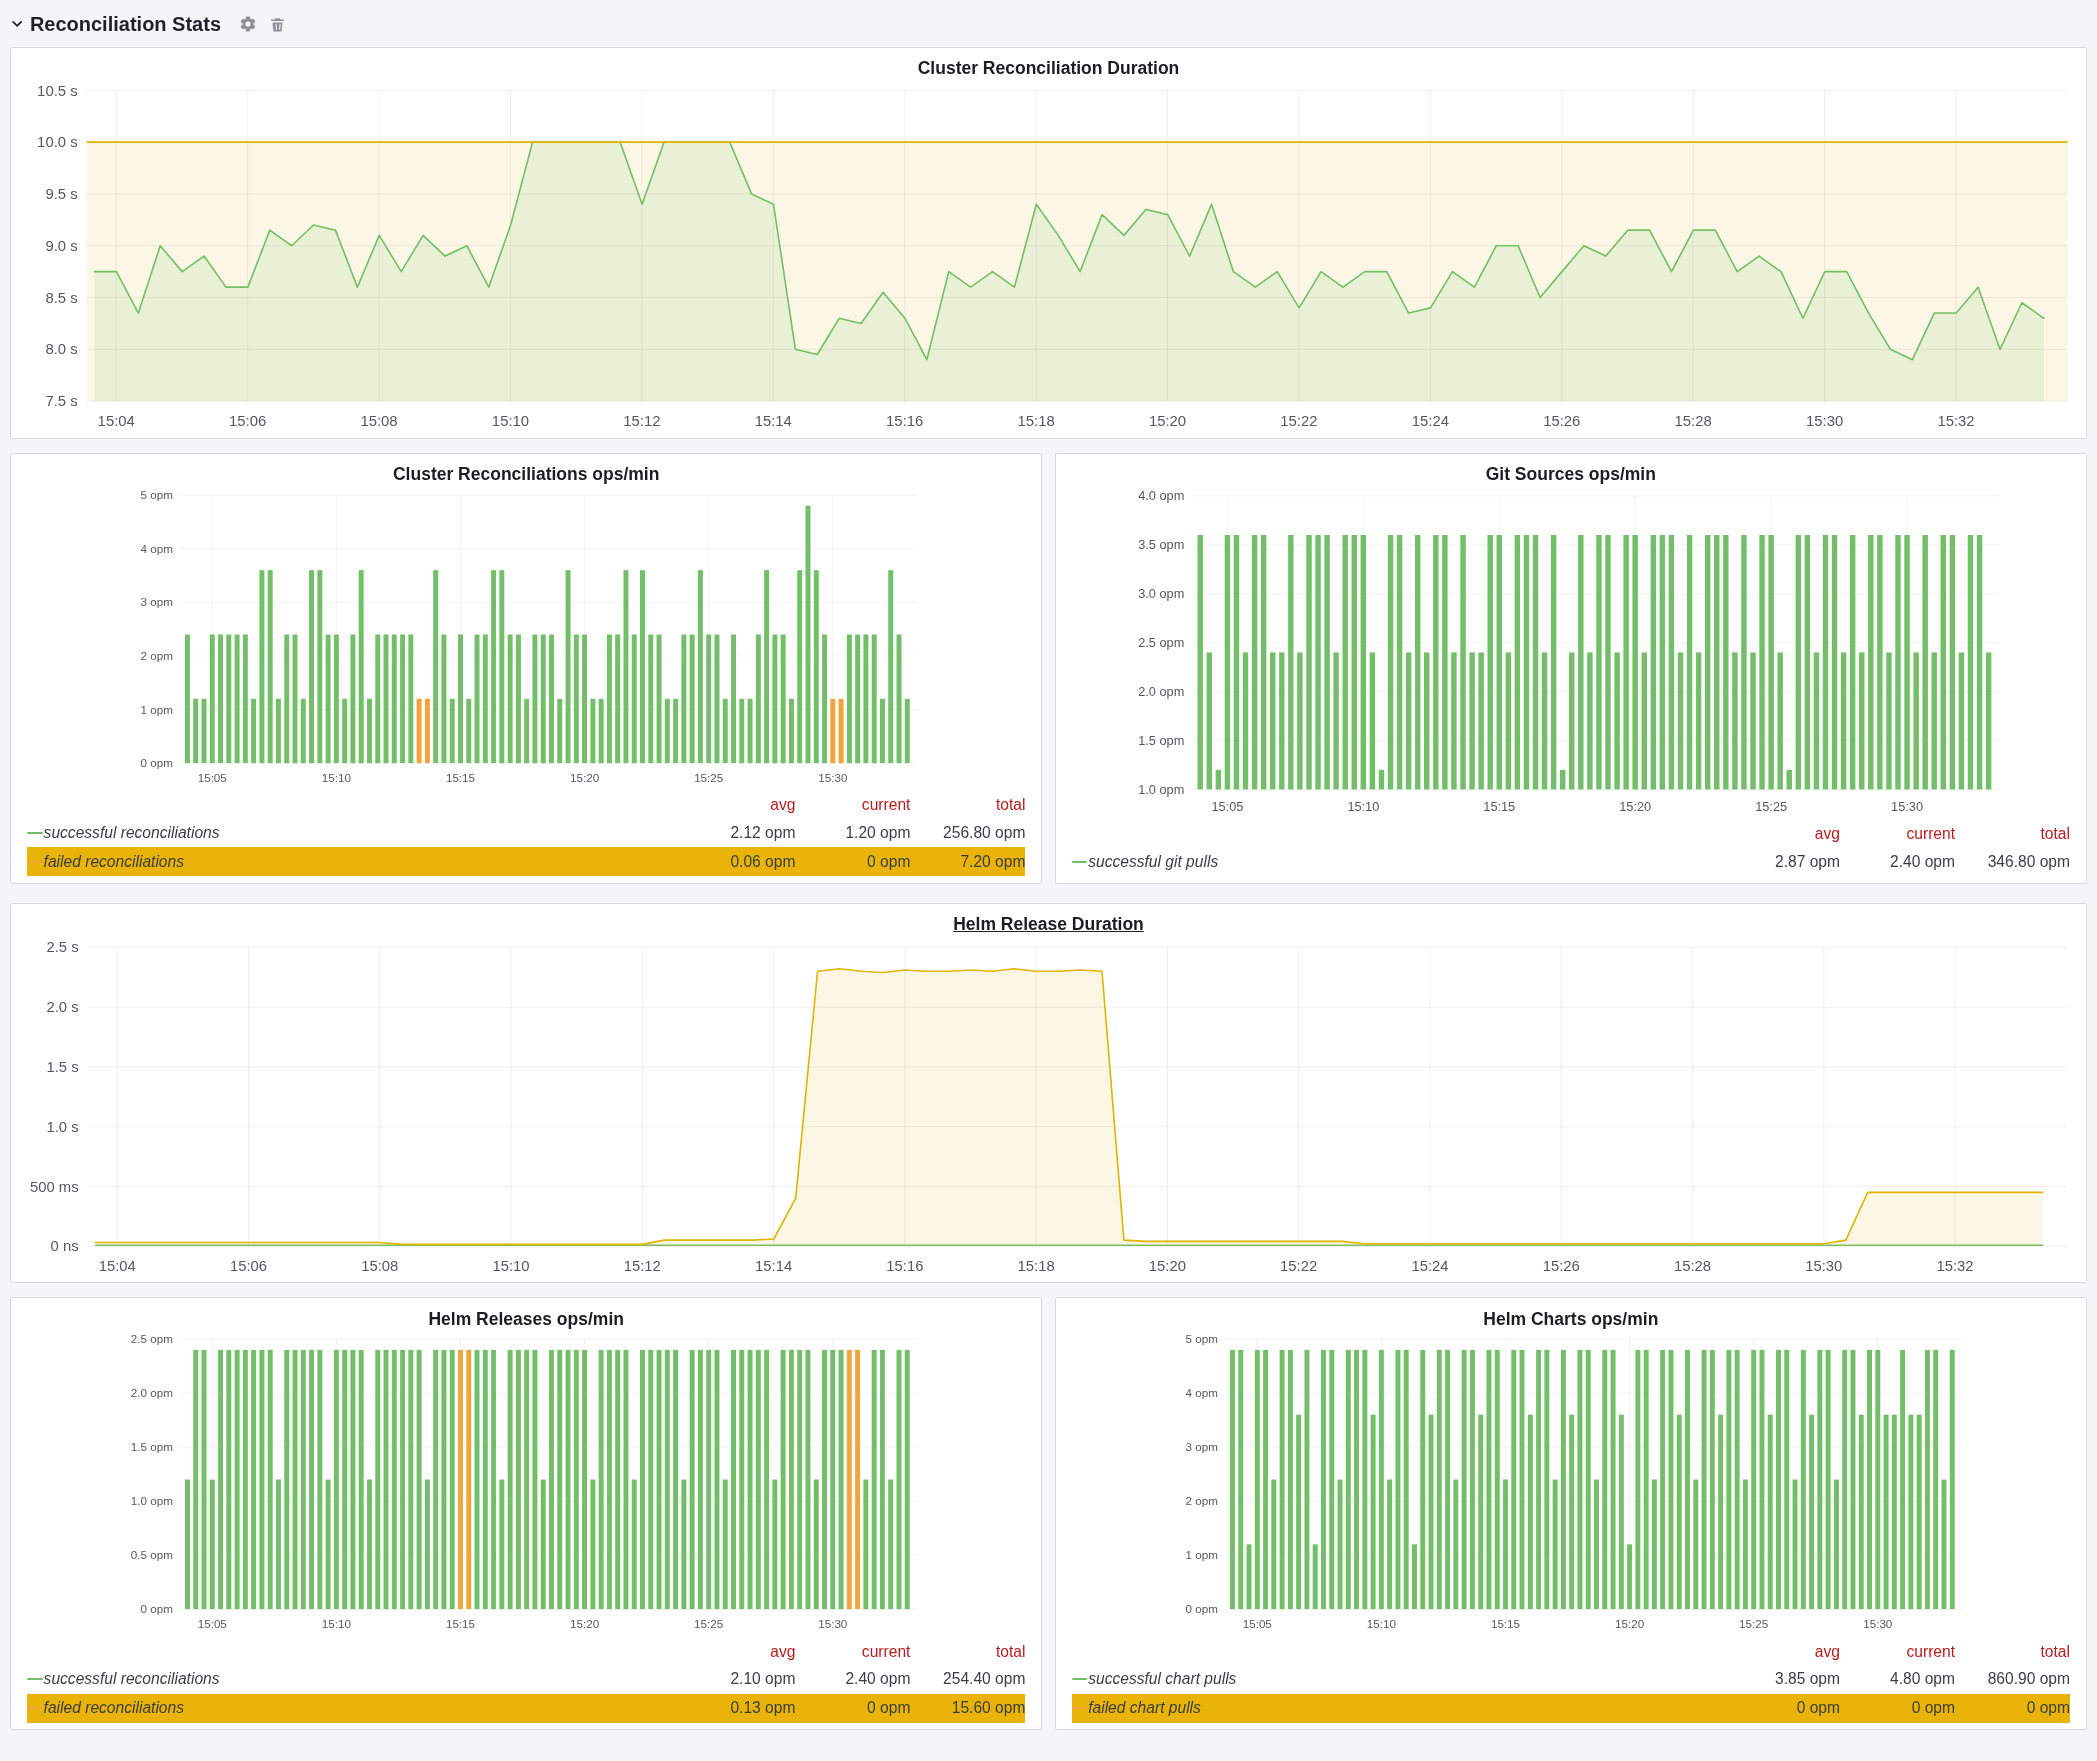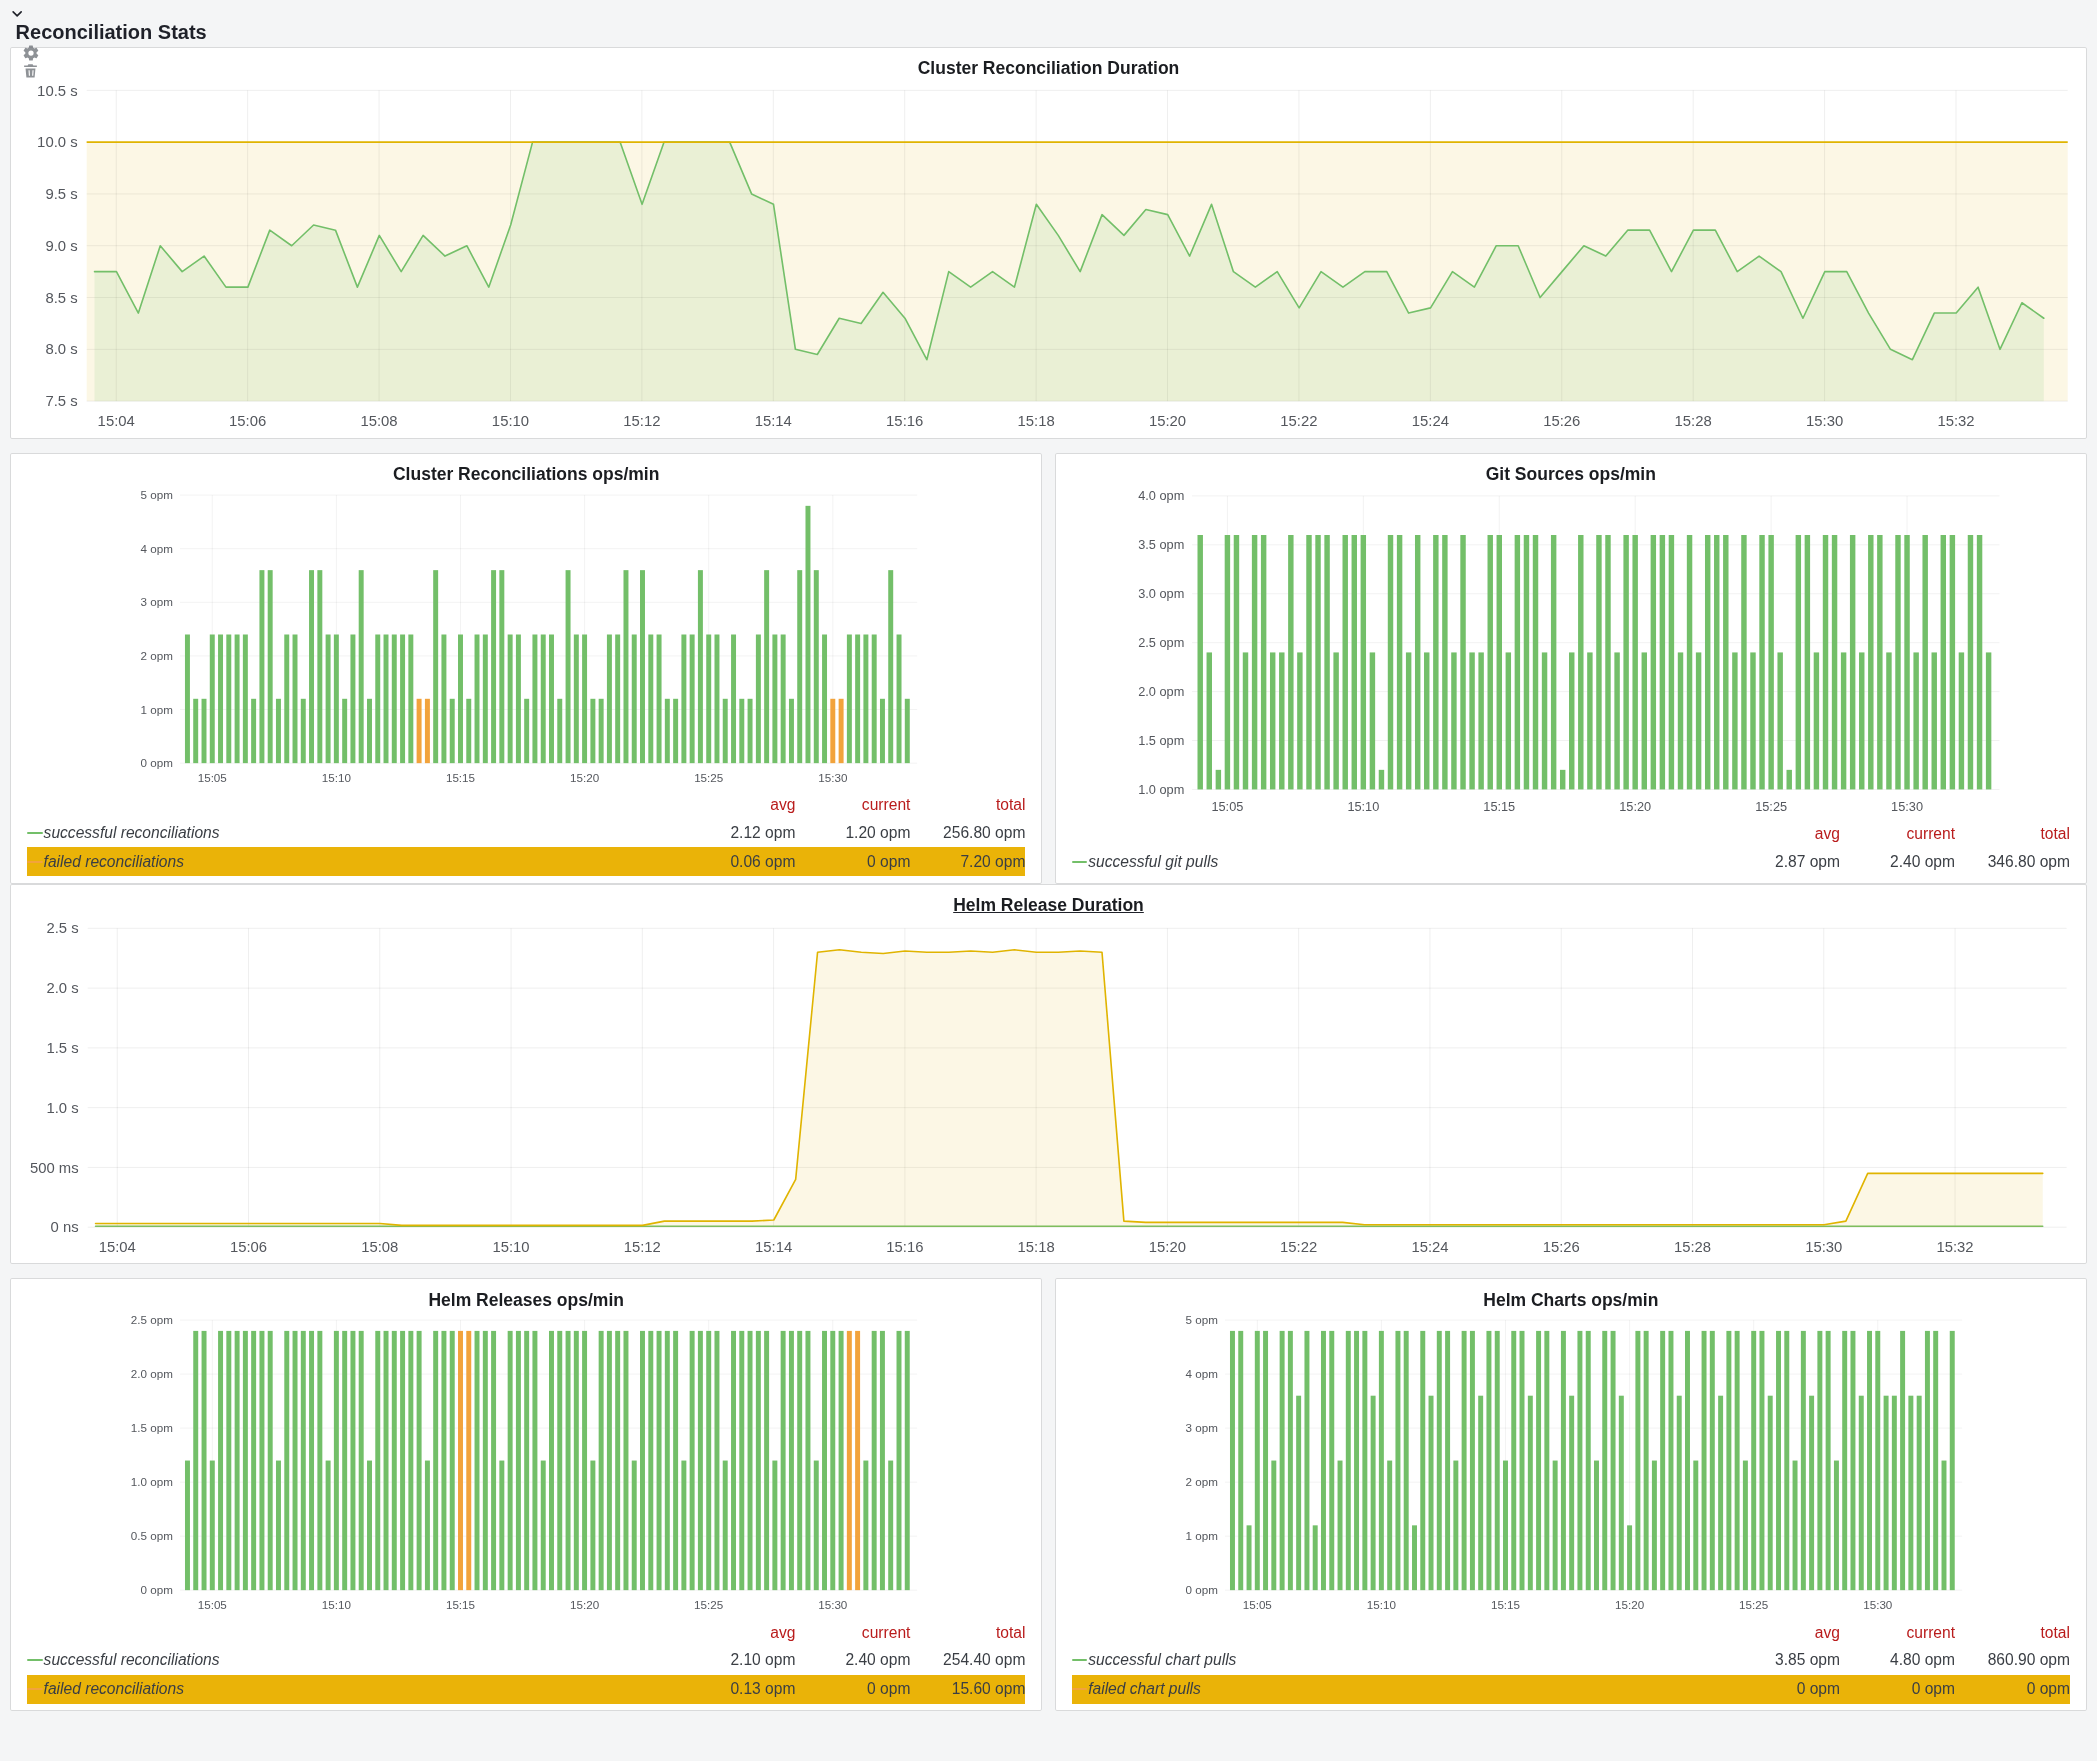--- a/index.html
+++ b/index.html
@@ -1,29 +1,29 @@
 <!DOCTYPE html>
 <html style="font-size:10.4px"><head>
 <meta charset="utf-8">
 <style>
   * { box-sizing: border-box; }
   html,body { margin:0; padding:0; background:#F4F5F6; }
   body { font-family:"Liberation Sans","DejaVu Sans",sans-serif; color:#1F2129; }
   .dashboard { width:2097px; padding:6.5px 10.4px 0 10.4px; }
 
-  .row-header { display:flex; height:35px; margin:0 0 5.2px 0; cursor:pointer;flex-direction:column; }
+  .row-header { display:flex; align-items:center; height:35px; margin:0 0 5.2px 0; cursor:pointer; }
   .row-title { font-size:20px; font-weight:700; color:#1F2129; margin:0 6.5px 0 5.2px; }
   .row-icon { display:flex; align-items:center; margin-left:11.7px; opacity:.8; cursor:pointer; }
   .chev { display:flex; align-items:center; }
 
   .panel { background:#FFFFFF; border:0.6px solid #D9DADB; border-radius:1.9px; display:flex; flex-direction:column; overflow:hidden;justify-content:center; }
   .panel-title { text-align:center; font-size:17.5px; font-weight:600; color:#1B1D21; padding:10.4px 0 1.3px 0; flex:0 0 auto; cursor:pointer; }
   .panel-h1 { height:392px; margin-bottom:14.3px; }
   .panel-h4 { height:380px; margin-bottom:14.3px;text-decoration:underline; }
-  .row-panels { display:flex; gap:13px; margin-bottom:0; }
+  .row-panels { display:flex; gap:13px; margin-bottom:19px; }
   .row-panels .panel { flex:1 1 0; }
   .h-top { height:431px; }
   .h-bot { height:433px; }
 
   svg.chart { flex:1 1 auto; min-height:0; width:100%; display:block; }
   svg text.tick { font-size:23px; fill:#54575D; font-family:"Liberation Sans","DejaVu Sans",sans-serif; }
 
   .legend { flex:0 0 auto; padding:1.3px 15.6px 6.5px 15.6px; }
   .legend-row { display:flex; align-items:center; height:29px; font-size:15.6px; color:#3A3E44; }
   .legend-row.head { height:26px; }

